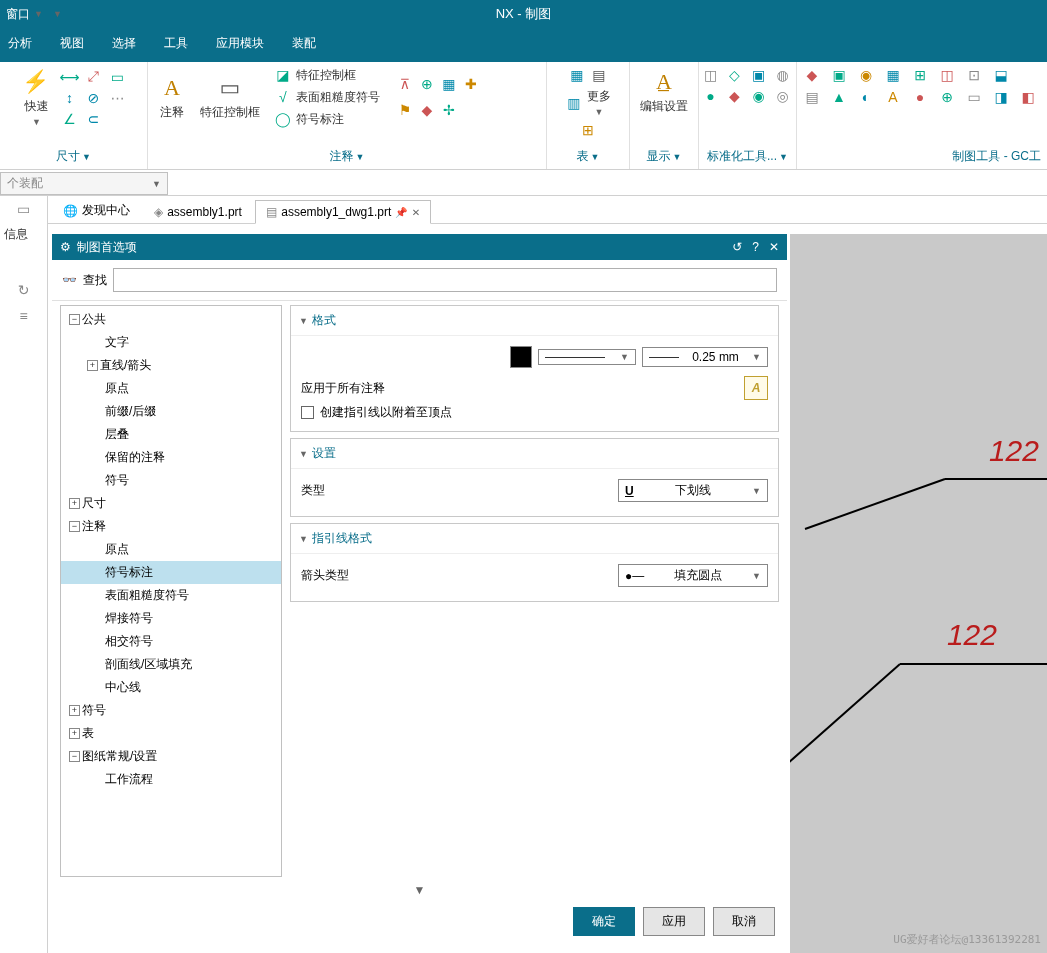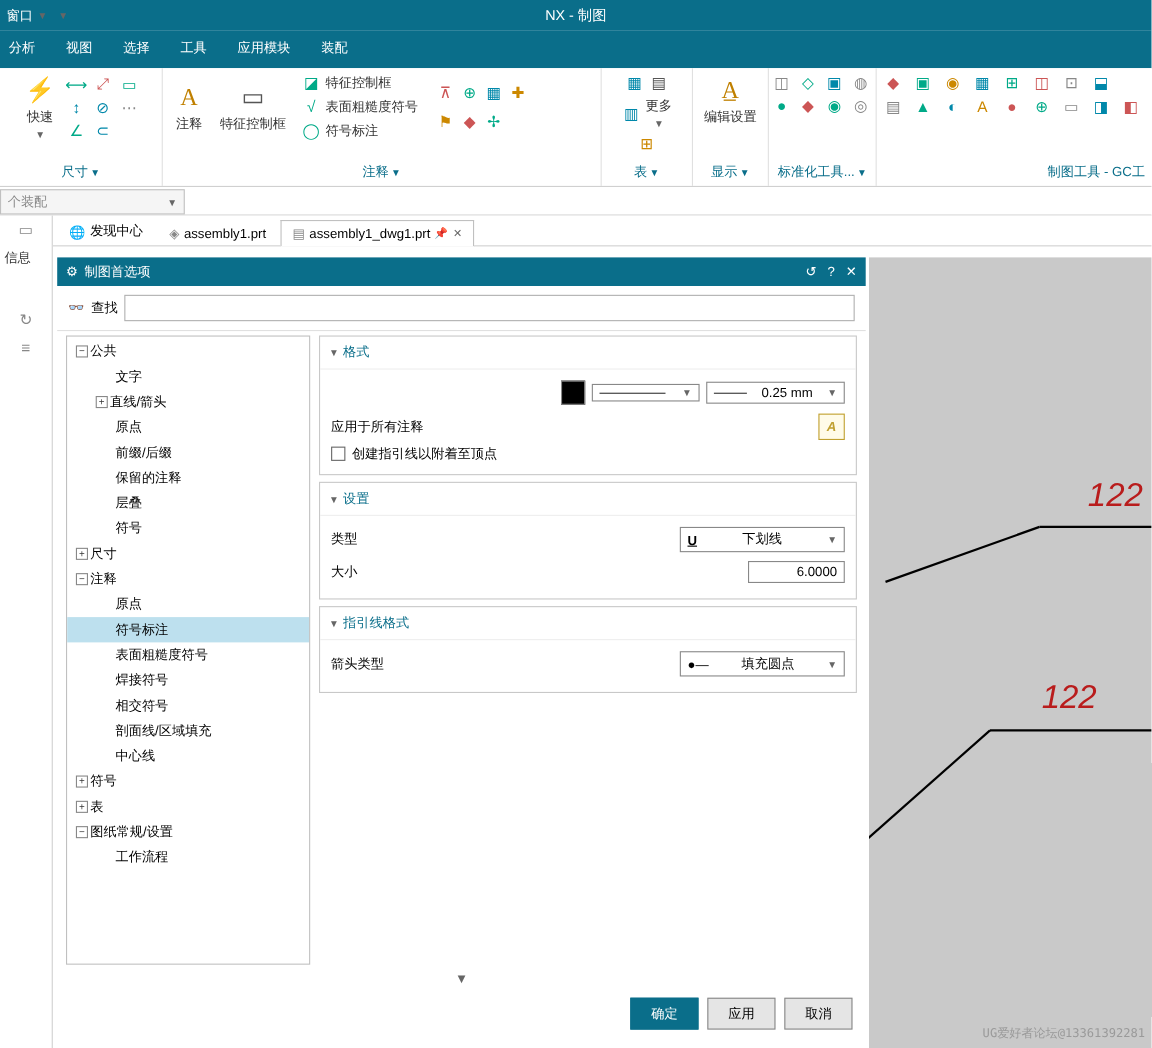--- a/index.html
+++ b/index.html
@@ -329,25 +329,25 @@
         <div class="tree-node l2">
             <span class="sp"></span>
             <span>原点</span>
           </div>
         <div class="tree-node l2">
             <span class="sp"></span>
             <span>前缀/后缀</span>
           </div>
         <div class="tree-node l2">
             <span class="sp"></span>
+            <span>层叠</span>
+          </div>
+        <div class="tree-node l2">
+            <span class="sp"></span>
             <span>保留的注释</span>
-          </div>
-        <div class="tree-node l2">
-            <span class="sp"></span>
-            <span>层叠</span>
           </div>
         <div class="tree-node l2">
             <span class="sp"></span>
             <span>符号</span>
           </div>
         <div class="tree-node">
             <span class="tg">+</span>
             <span>尺寸</span>
           </div>
         <div class="tree-node">
@@ -438,24 +438,20 @@
           </div>
         <div class="section-b">
           <div class="row">
             <span>类型</span>
             <div class="dd" style="min-width:150px">
                 <span style="text-decoration:underline;font-weight:bold">U</span>
                 <span>下划线</span>
                 <span class="tri">▼</span>
               </div>
           </div>
-          <div class="row">
-            <span>大小</span>
-            <input class="num-input" value="6.0000" style="">
-          </div>
         </div>
       </div>
 
       <div class="section">
         <div class="section-h">
             <span class="tri">▼</span>
             <span>指引线格式</span>
           </div>
         <div class="section-b">
           <div class="row">

